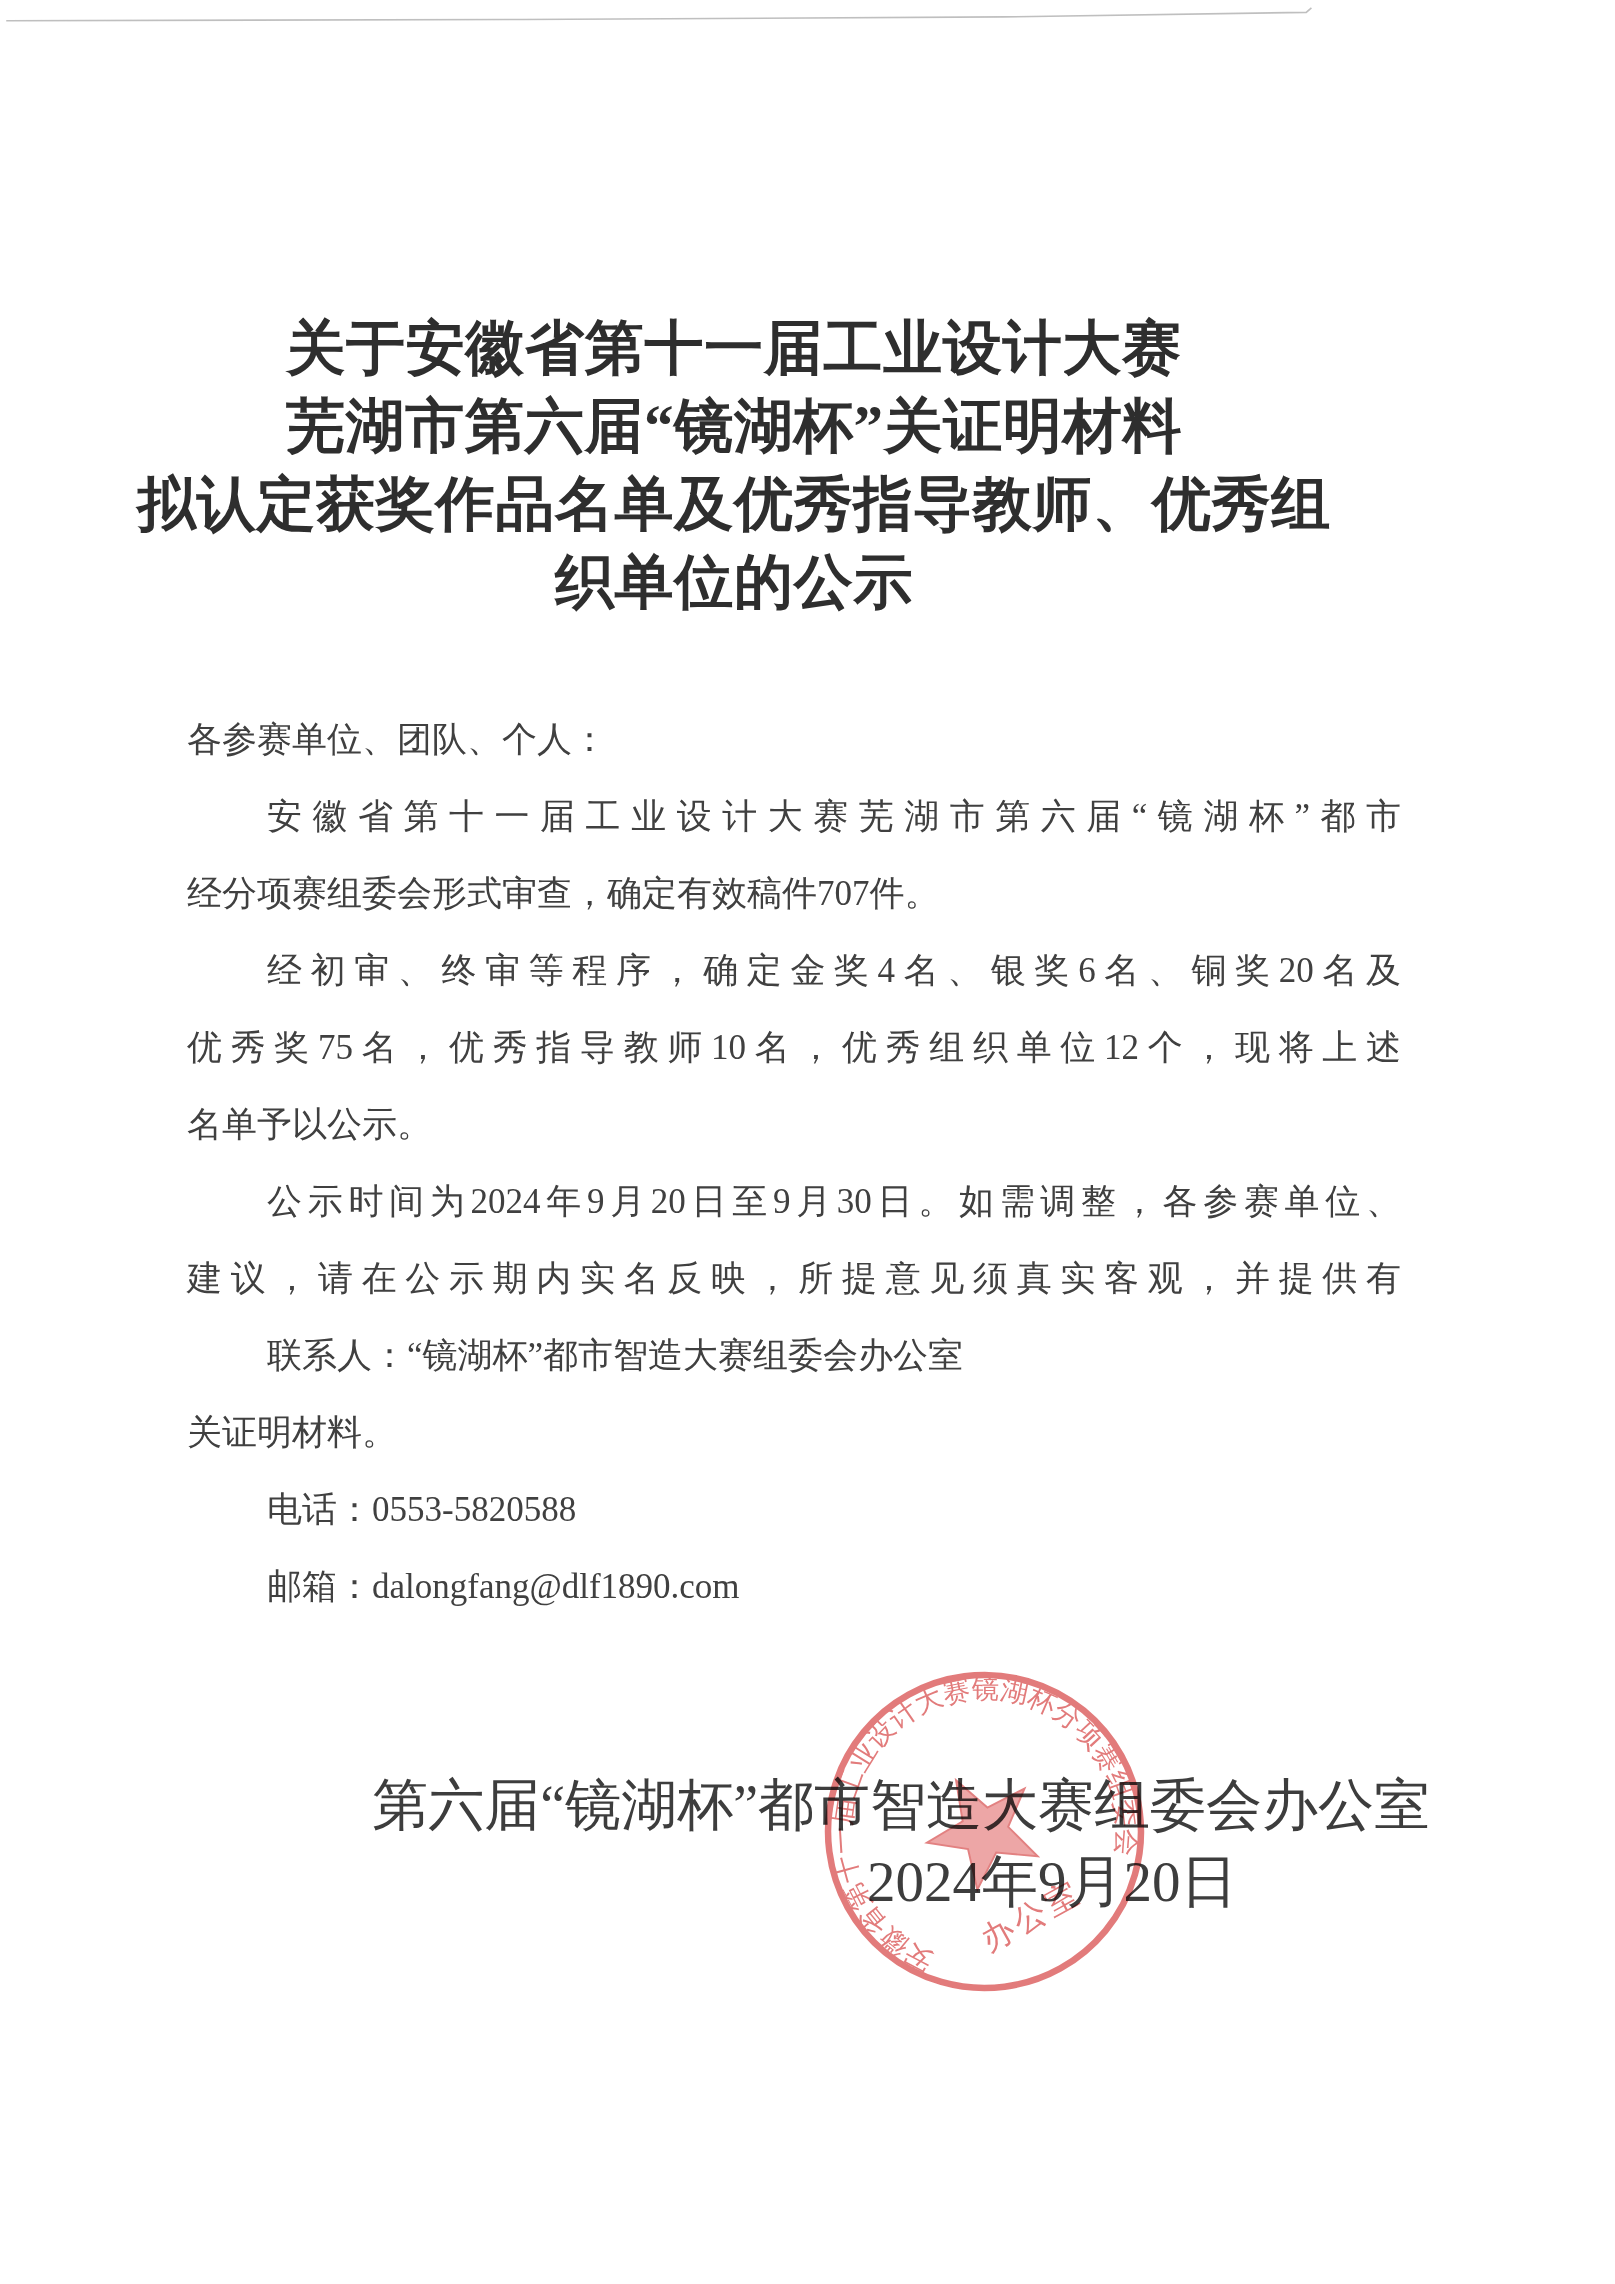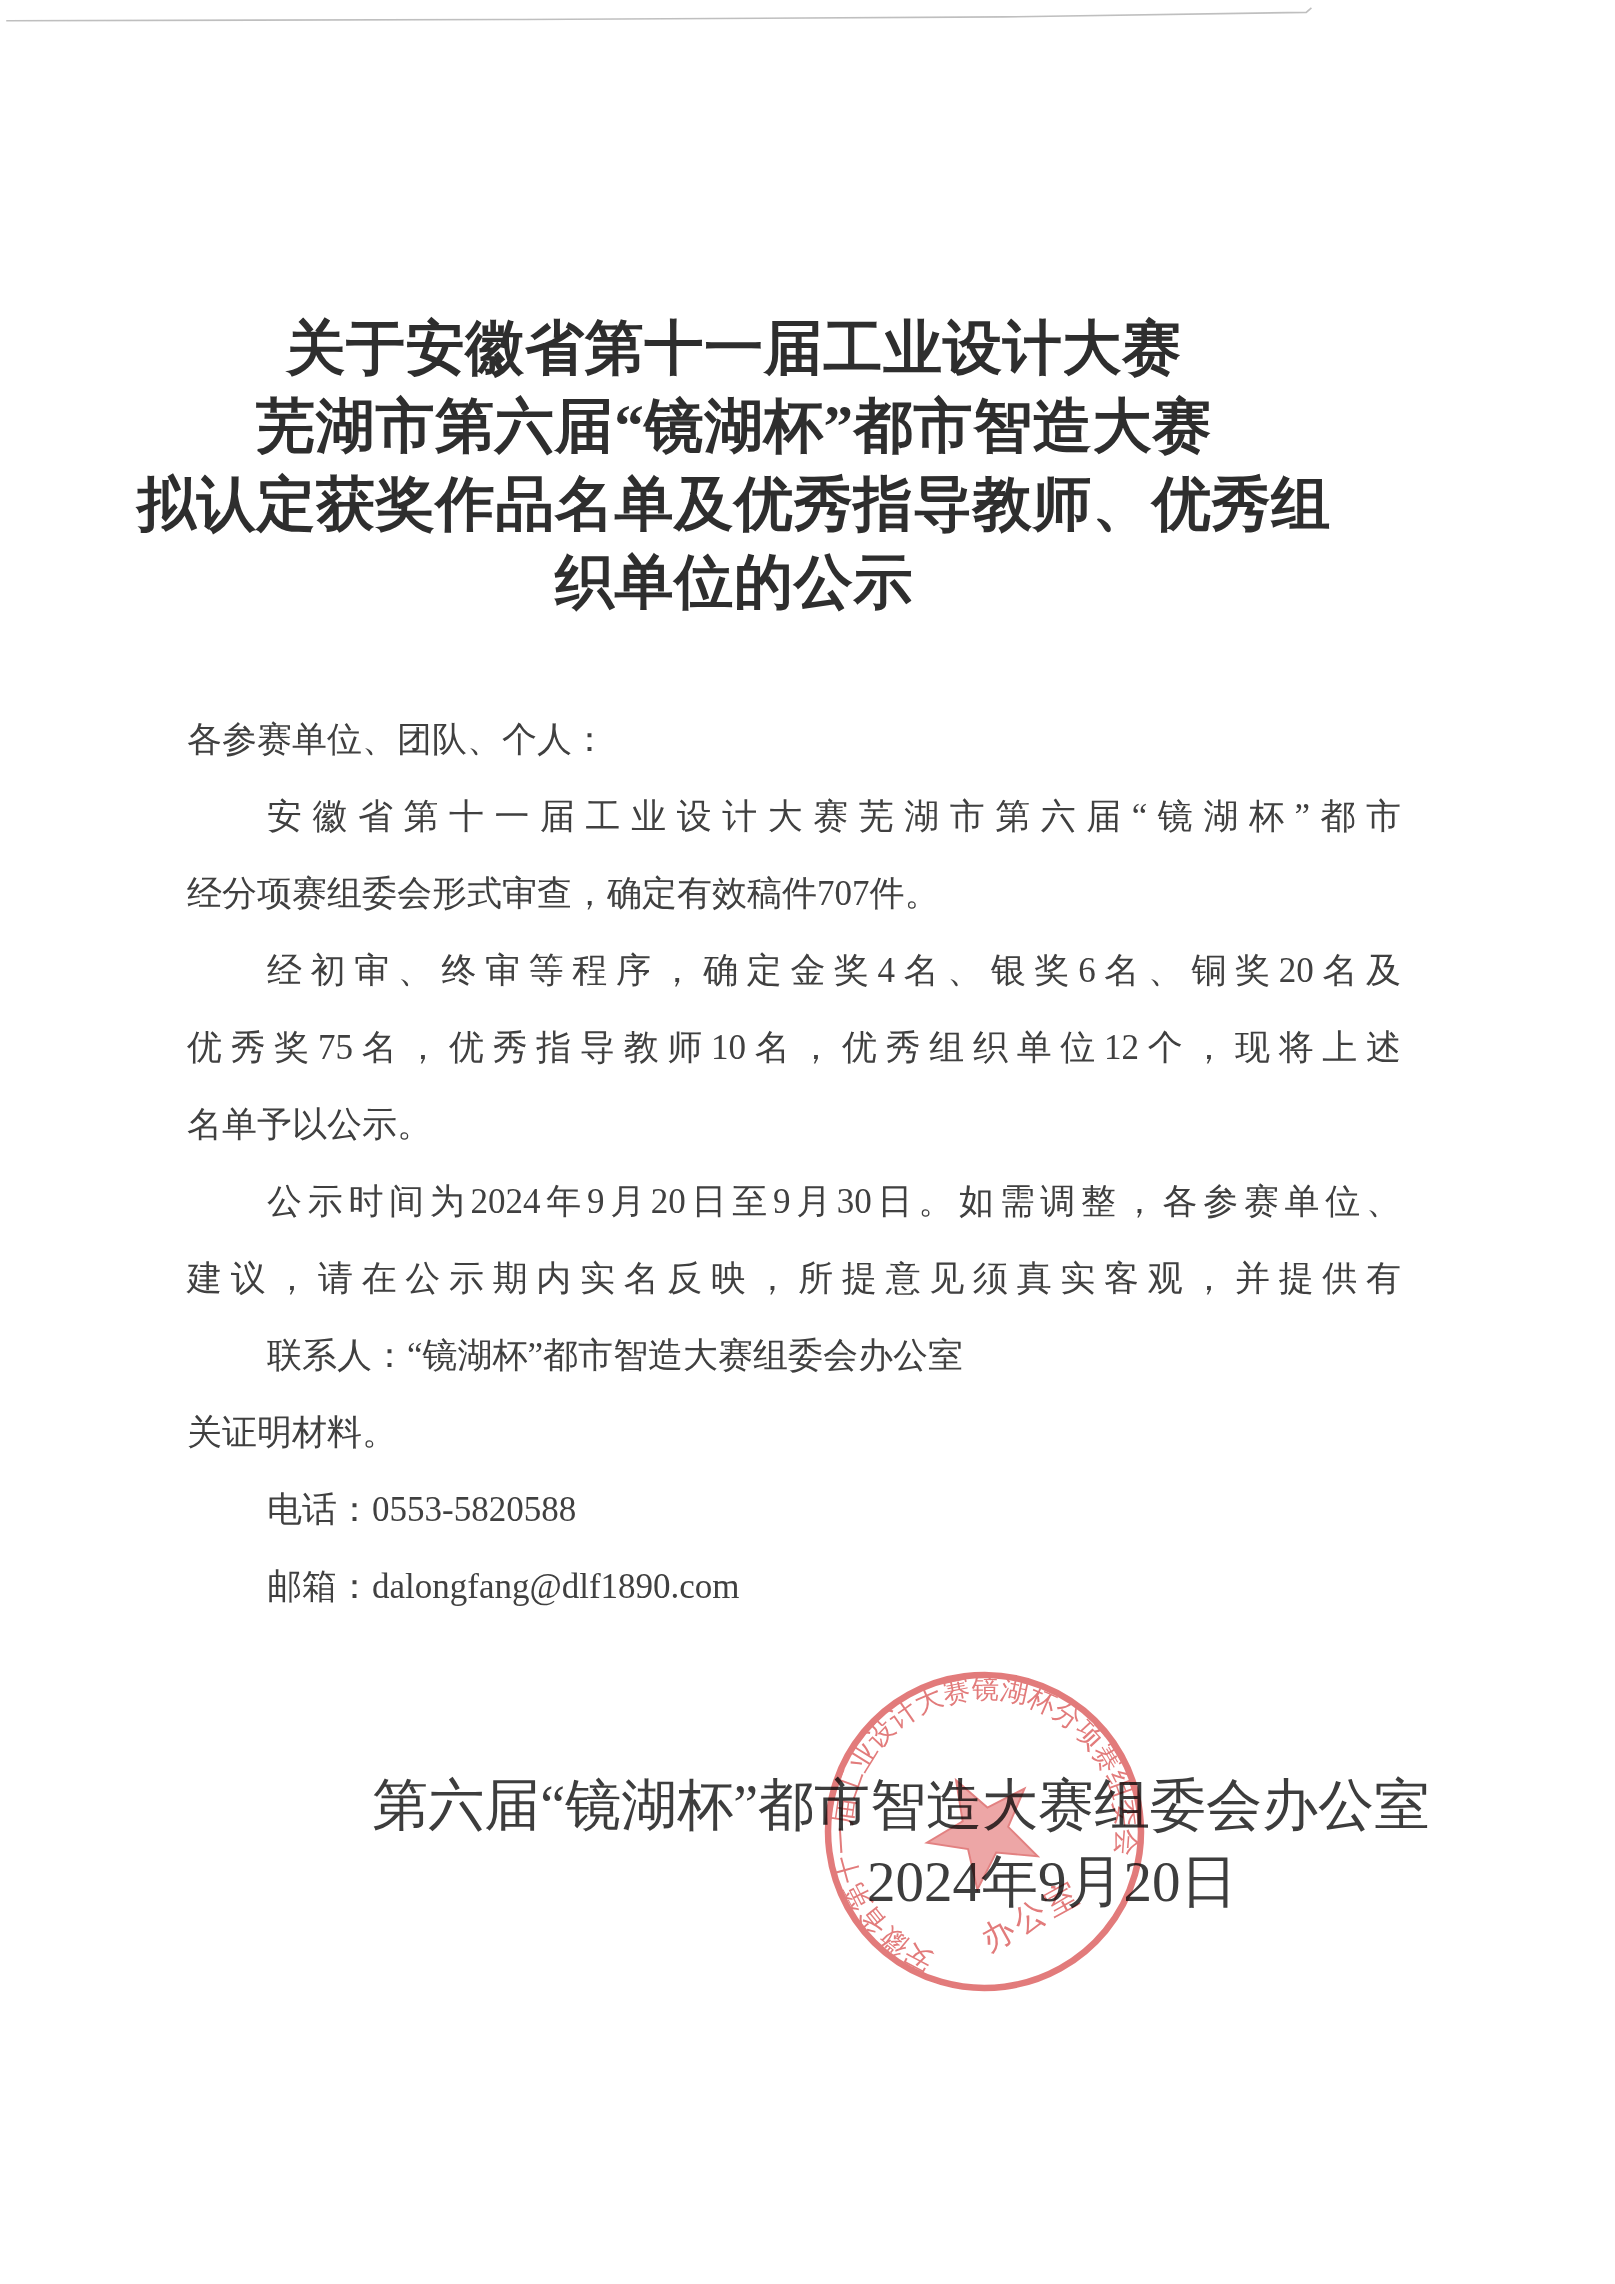--- a/index.html
+++ b/index.html
@@ -77,21 +77,21 @@
 <body>
 
 <div class="page">
 
   <svg class="scan-line" viewBox="0 0 2479 60" xmlns="http://www.w3.org/2000/svg">
     <polyline points="6,32 800,30 1540,26 2006,19 2014,12" fill="none" stroke="#b8b8b8" stroke-width="2.5" opacity="0.9"></polyline>
   </svg>
 
   <div class="title-block">
     <div>关于安徽省第十一届工业设计大赛</div>
-    <div>芜湖市第六届“镜湖杯”都市智造大赛</div>
+    <div>芜湖市第六届“镜湖杯”关证明材料</div>
     <div>拟认定获奖作品名单及优秀指导教师、优秀组</div>
     <div>织单位的公示</div>
   </div>
 
   <div class="body-block">
     <div class="body-line">各参赛单位、团队、个人：</div>
     <div class="body-line indent justify">安徽省第十一届工业设计大赛芜湖市第六届“镜湖杯”都市</div>
     <div class="body-line">经分项赛组委会形式审查，确定有效稿件707件。</div>
     <div class="body-line indent justify">经初审、终审等程序，确定金奖4名、银奖6名、铜奖20名及</div>
     <div class="body-line justify">优秀奖75名，优秀指导教师10名，优秀组织单位12个，现将上述</div>

